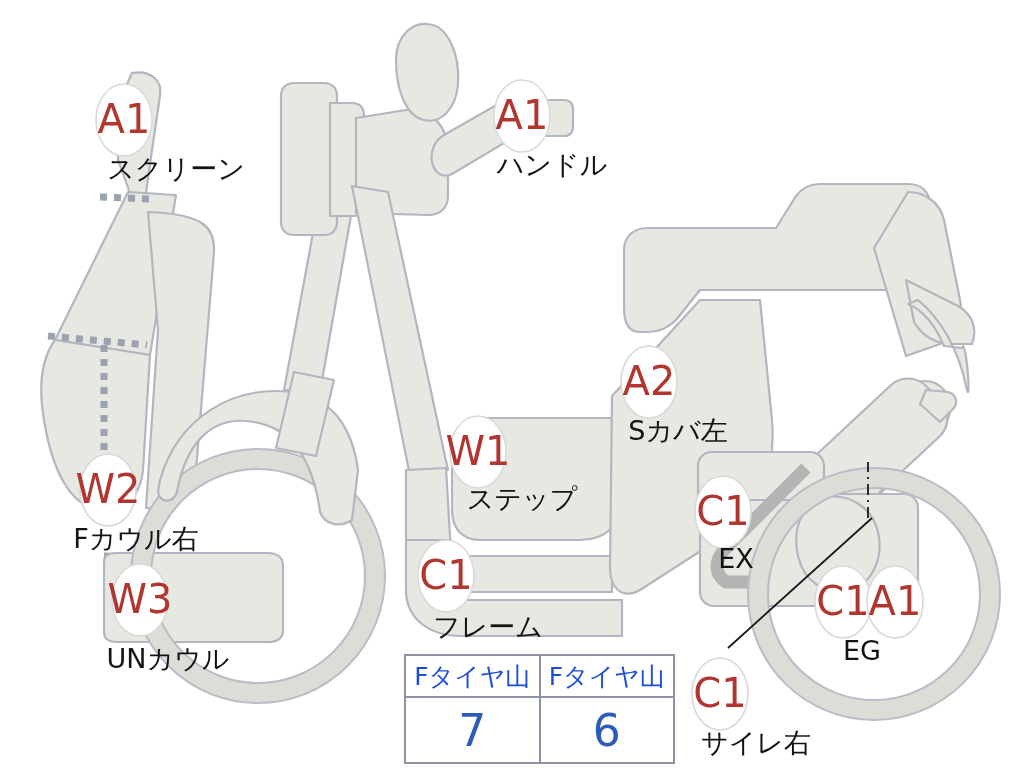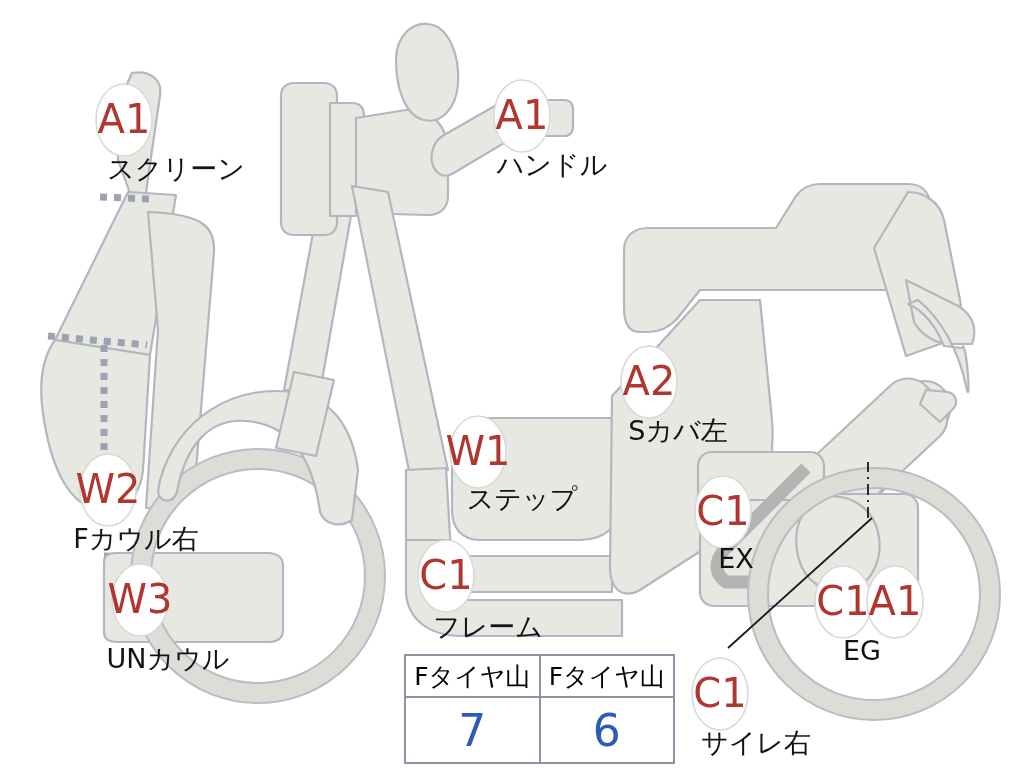--- a/index.html
+++ b/index.html
@@ -20,21 +20,21 @@
   .marker-code{fill:#b0362f;font-family:"DejaVu Sans","Liberation Sans",sans-serif;
                font-size:40px;text-anchor:middle;dominant-baseline:middle;letter-spacing:0px;}
   .marker-label{fill:#131313;font-family:"DejaVu Sans","Liberation Sans",sans-serif;
                 font-size:27px;text-anchor:middle;font-weight:500;}
 
   
   #tyre-table{position:absolute;left:404px;top:654px;width:271px;height:110px;
               border-collapse:collapse;background:#fff;}
   #tyre-table td,#tyre-table th{border:2px solid #8e93a3;padding:0;text-align:center;
               font-family:"DejaVu Sans","Liberation Sans",sans-serif;}
-  #tyre-table th{height:40px;font-size:25px;font-weight:400;color:#000000;}
+  #tyre-table th{height:40px;font-size:25px;font-weight:400;color:#1d4ed8;}
   #tyre-table td{height:64px;font-size:44px;color:#2d5bb9;}
 </style>
 </head>
 <body>
 
 <div id="stage">
 
   <svg class="diagram" viewBox="0 0 1024 768">
 
     <g>

